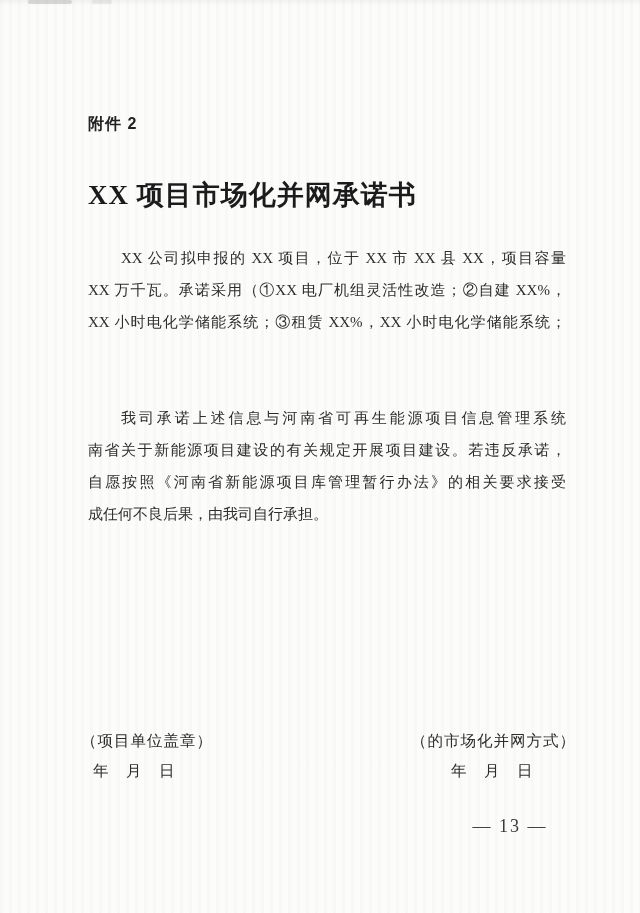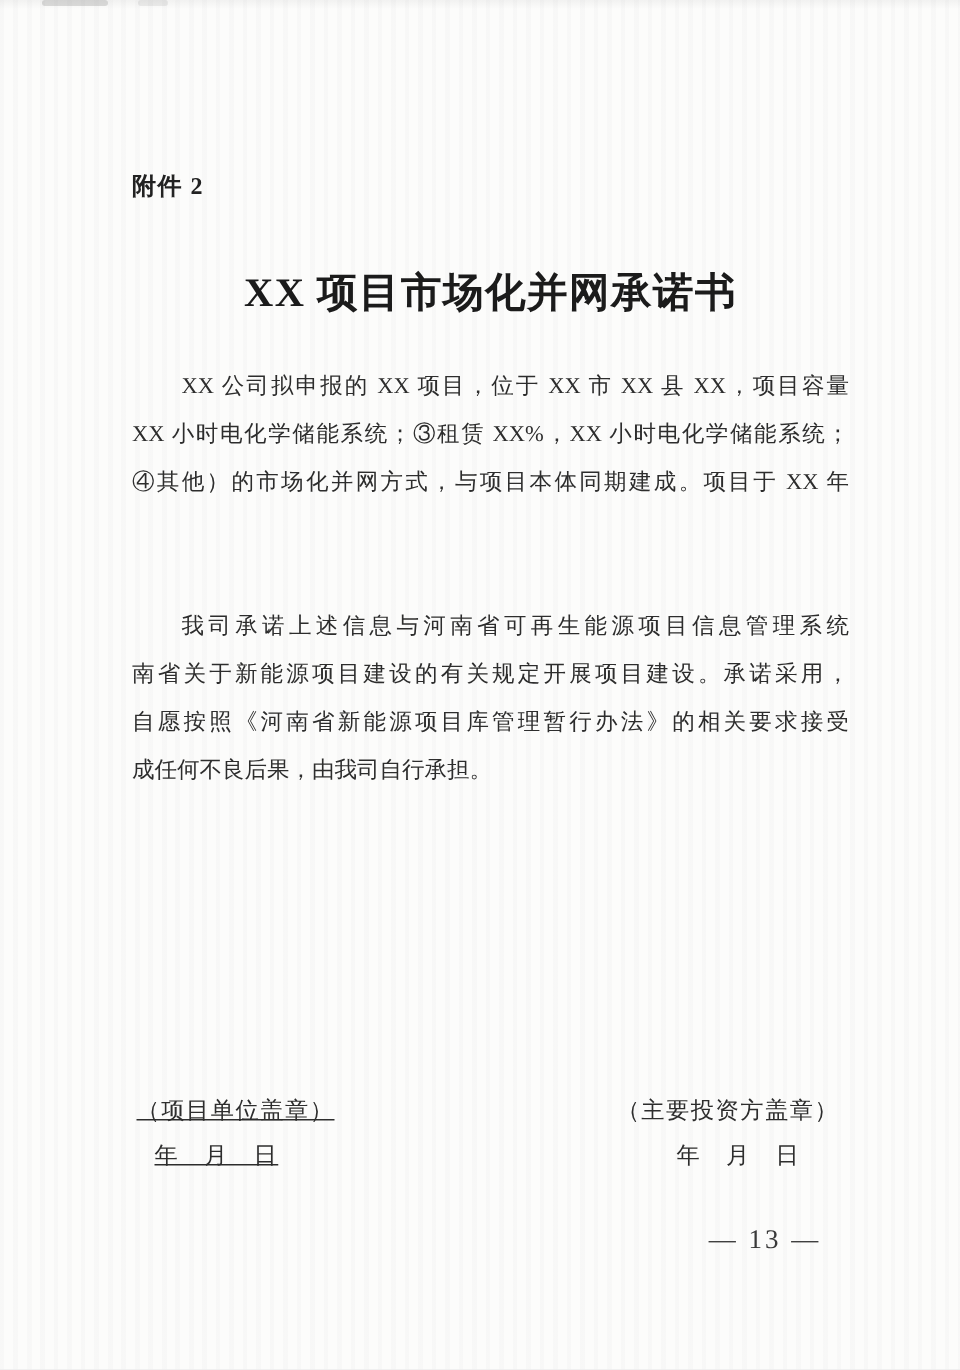--- a/index.html
+++ b/index.html
@@ -32,33 +32,33 @@
     background: rgba(120,120,120,0.25);
     border-radius: 2px;
   }
   .smudge-a { left: 28px;  width: 44px; }
   .smudge-b { left: 92px;  width: 20px; opacity: .5; }
 
   .attach-label {
     position: absolute;
     left: 88px;
     top: 114px;
-    font-family: Liberation Serif, serif;
+    font-family: Liberation Sans, sans-serif;
     font-weight: 600;
     font-size: 16px;
     letter-spacing: 1px;
     color: #222;
   }
 
   .doc-title {
     position: absolute;
     left: 88px;
     top: 177px;
     width: 478px;
-    text-align: center;
+    text-align: left;
     font-size: 27px;
     font-weight: 700;
     letter-spacing: 1px;
     color: #1b1b1b;
     white-space: nowrap;
   }
 
   .para {
     position: absolute;
     left: 88px;
@@ -79,21 +79,21 @@
   .line.ind { text-indent: 33px; }
 
   .sig-block {
     position: absolute;
     top: 726px;
     font-size: 15.5px;
     line-height: 30px;
     color: #2d2d2d;
     letter-spacing: 1px;
   }
-  .sig-left  { left: 91px; text-decoration: underline; }
+  .sig-left  { left: 81px; }
   .sig-right { left: 411px; }
   .sig-date-left  { padding-left: 12px; }
   .sig-date-right { padding-left: 40px; }
 
   .page-number {
     position: absolute;
     top: 816px;
     left: 455px;
     width: 110px;
     text-align: center;
@@ -109,36 +109,36 @@
 
   <div class="scan-smudge smudge-a"></div>
   <div class="scan-smudge smudge-b"></div>
 
   <div class="attach-label">附件 2</div>
 
   <h1 class="doc-title">XX 项目市场化并网承诺书</h1>
 
   <div class="para para-1">
     <div class="line ind fill">XX 公司拟申报的 XX 项目，位于 XX 市 XX 县 XX，项目容量</div>
+    <div class="line fill">XX 万千瓦。承诺采用（①XX 电厂机组灵活性改造；②自建 XX%，</div>
     <div class="line fill">XX 小时电化学储能系统；③租赁 XX%，XX 小时电化学储能系统；</div>
-    <div class="line fill">④其他）的市场化并网方式，与项目本体同期建成。项目于 XX 年</div>
   </div>
 
   <div class="para para-2">
     <div class="line ind fill">我司承诺上述信息与河南省可再生能源项目信息管理系统</div>
-    <div class="line fill">南省关于新能源项目建设的有关规定开展项目建设。承诺采用，</div>
+    <div class="line fill">南省关于新能源项目建设的有关规定开展项目建设。若违反承诺，</div>
     <div class="line fill">自愿按照《河南省新能源项目库管理暂行办法》的相关要求接受</div>
     <div class="line">成任何不良后果，由我司自行承担。</div>
   </div>
 
   <div class="sig-block sig-left">
     <div>（项目单位盖章）</div>
     <div class="sig-date-left">年　月　日</div>
   </div>
 
   <div class="sig-block sig-right">
-    <div>（主要投资方盖章）</div>
+    <div>（的市场化并网方式）</div>
     <div class="sig-date-right">年　月　日</div>
   </div>
 
   <div class="page-number">— 13 —</div>
 
 </div>
 
 </body></html>

